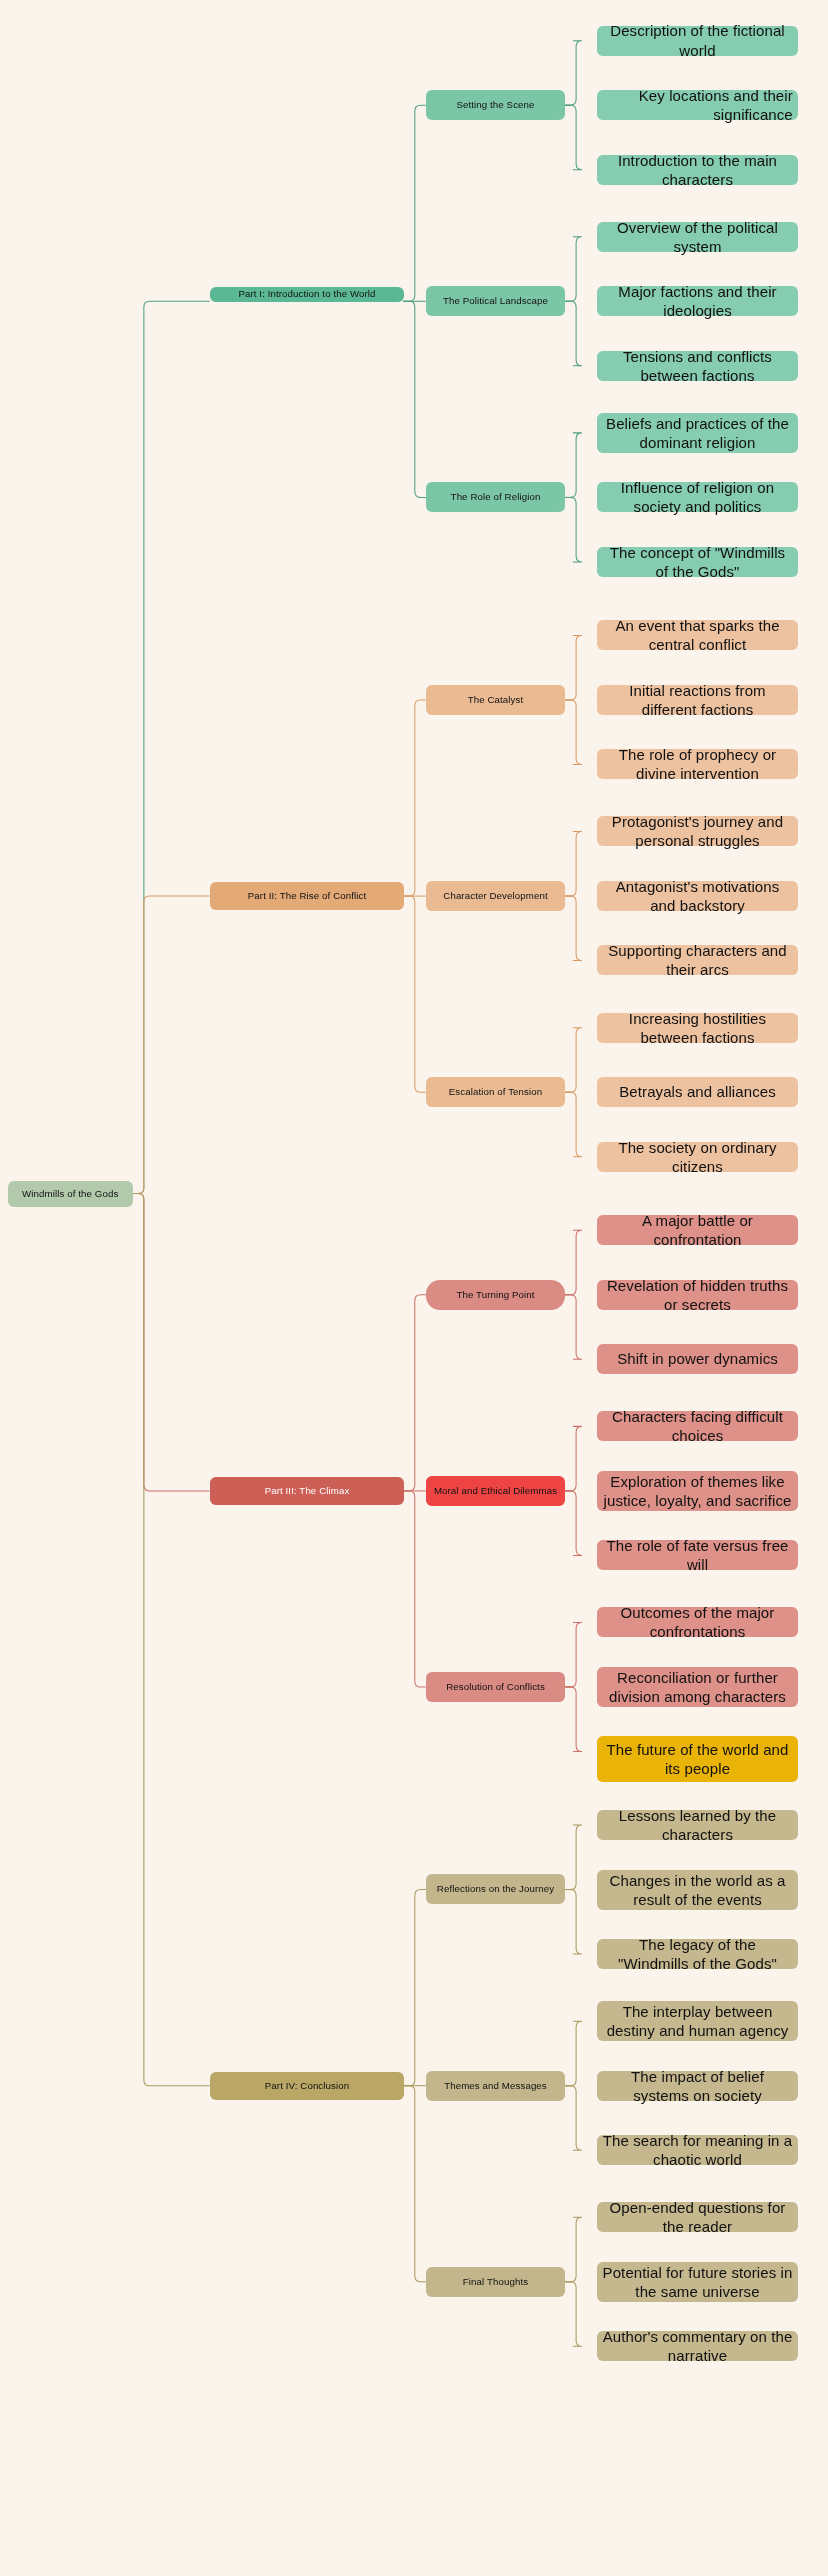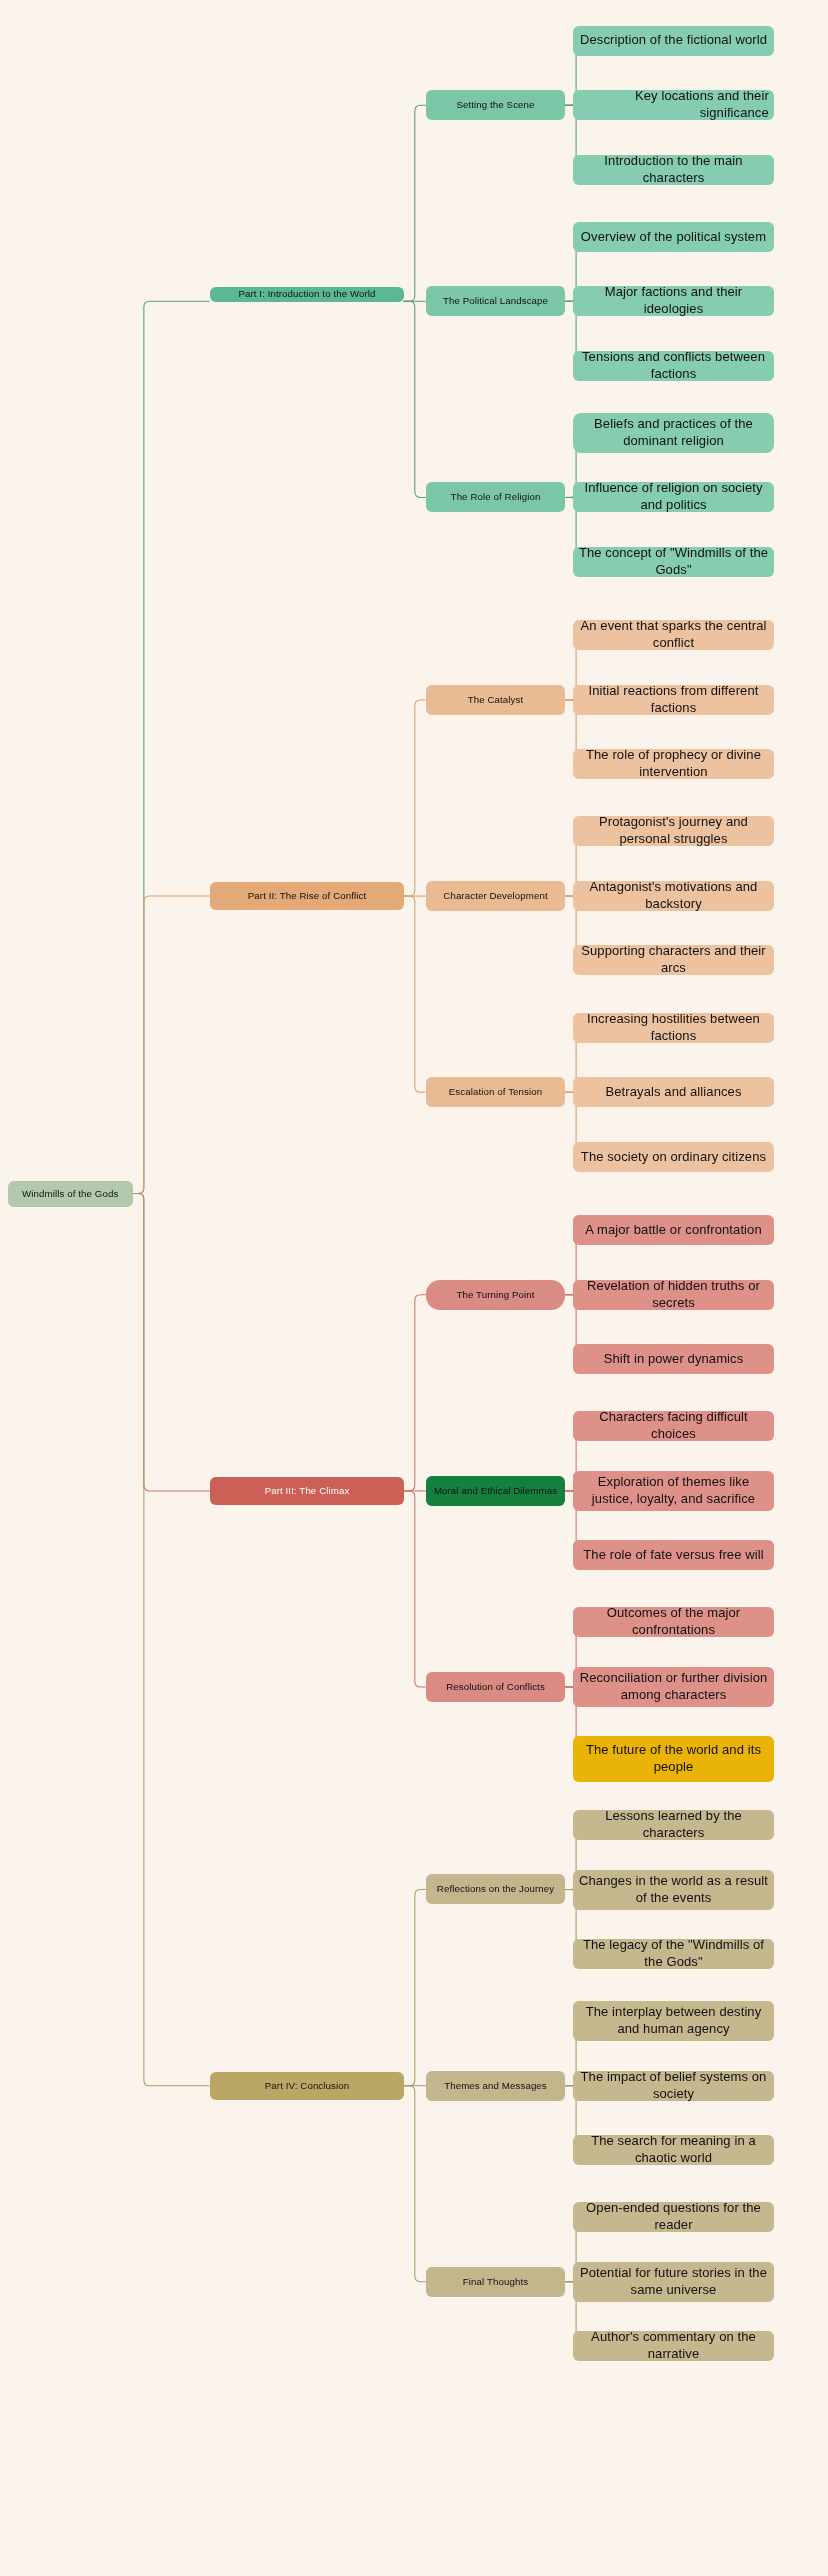--- a/index.html
+++ b/index.html
@@ -18,21 +18,21 @@
     text-align:center;
     border-radius:5.8px;
     color:#111111;
     line-height:1.28;
     padding:2.6px 5.2px;
     letter-spacing:0.1px;
   }
   .node.root{font-size:9.7px;}
   .node.lvl1{font-size:9.7px;}
   .node.lvl2{font-size:9.7px;}
-  .node.lvl3{font-size:13px;}
+  .node.lvl3{font-size:15px;margin-left:24px;}
 </style>
 </head>
 <body>
 
 <div id="canvas">
   <svg id="links" viewBox="0 0 1285 3993">
       <path d="M 875 163 H 884 Q 893 163 893 154 V 72 Q 893 63 902 63 H 888" fill="none" stroke="#4e9e7f" stroke-width="1.6"></path>
       <path d="M 875 163 L 888 163" fill="none" stroke="#4e9e7f" stroke-width="1.6"></path>
       <path d="M 875 163 H 884 Q 893 163 893 172 V 254 Q 893 263 902 263 H 888" fill="none" stroke="#4e9e7f" stroke-width="1.6"></path>
       <path d="M 875 467 H 884 Q 893 467 893 458 V 376 Q 893 367 902 367 H 888" fill="none" stroke="#4e9e7f" stroke-width="1.6"></path>
@@ -102,21 +102,21 @@
     </div>
     <div class="node lvl3" style="left: 573px; top: 286px; width: 201px; height: 30px; background: rgb(134, 204, 176);">
       <span>Major factions and their ideologies</span>
     </div>
     <div class="node lvl3" style="left: 573px; top: 351px; width: 201px; height: 30px; background: rgb(134, 204, 176);">
       <span>Tensions and conflicts between factions</span>
     </div>
     <div class="node lvl2" style="left: 426px; top: 286px; width: 139px; height: 30px; background: rgb(124, 198, 168);">
       <span>The Political Landscape</span>
     </div>
-    <div class="node lvl3" style="left: 573px; top: 413px; width: 201px; height: 40px; background: rgb(134, 204, 176); border-radius: 8px;">
+    <div class="node lvl3" style="left: 573px; top: 413px; width: 201px; height: 40px; background: rgb(134, 204, 176);">
       <span>Beliefs and practices of the dominant religion</span>
     </div>
     <div class="node lvl3" style="left: 573px; top: 482px; width: 201px; height: 30px; background: rgb(134, 204, 176);">
       <span>Influence of religion on society and politics</span>
     </div>
     <div class="node lvl3" style="left: 573px; top: 547px; width: 201px; height: 30px; background: rgb(134, 204, 176);">
       <span>The concept of "Windmills of the Gods"</span>
     </div>
     <div class="node lvl2" style="left: 426px; top: 482px; width: 139px; height: 30px; background: rgb(124, 198, 168);">
       <span>The Role of Religion</span>
@@ -177,21 +177,21 @@
     </div>
     <div class="node lvl3" style="left: 573px; top: 1411px; width: 201px; height: 30px; background: rgb(221, 145, 137);">
       <span>Characters facing difficult choices</span>
     </div>
     <div class="node lvl3" style="left: 573px; top: 1471px; width: 201px; height: 40px; background: rgb(221, 145, 137);">
       <span>Exploration of themes like justice, loyalty, and sacrifice</span>
     </div>
     <div class="node lvl3" style="left: 573px; top: 1540px; width: 201px; height: 30px; background: rgb(221, 145, 137);">
       <span>The role of fate versus free will</span>
     </div>
-    <div class="node lvl2" style="left: 426px; top: 1476px; width: 139px; height: 30px; background: #15803d;">
+    <div class="node lvl2" style="left: 426px; top: 1476px; width: 139px; height: 30px; background: #ef4444;">
       <span>Moral and Ethical Dilemmas</span>
     </div>
     <div class="node lvl3" style="left: 573px; top: 1607px; width: 201px; height: 30px; background: rgb(221, 145, 137);">
       <span>Outcomes of the major confrontations</span>
     </div>
     <div class="node lvl3" style="left: 573px; top: 1667px; width: 201px; height: 40px; background: rgb(221, 145, 137);">
       <span>Reconciliation or further division among characters</span>
     </div>
     <div class="node lvl3" style="left: 573px; top: 1736px; width: 201px; height: 46px; background: #eab308;">
       <span>The future of the world and its people</span>

